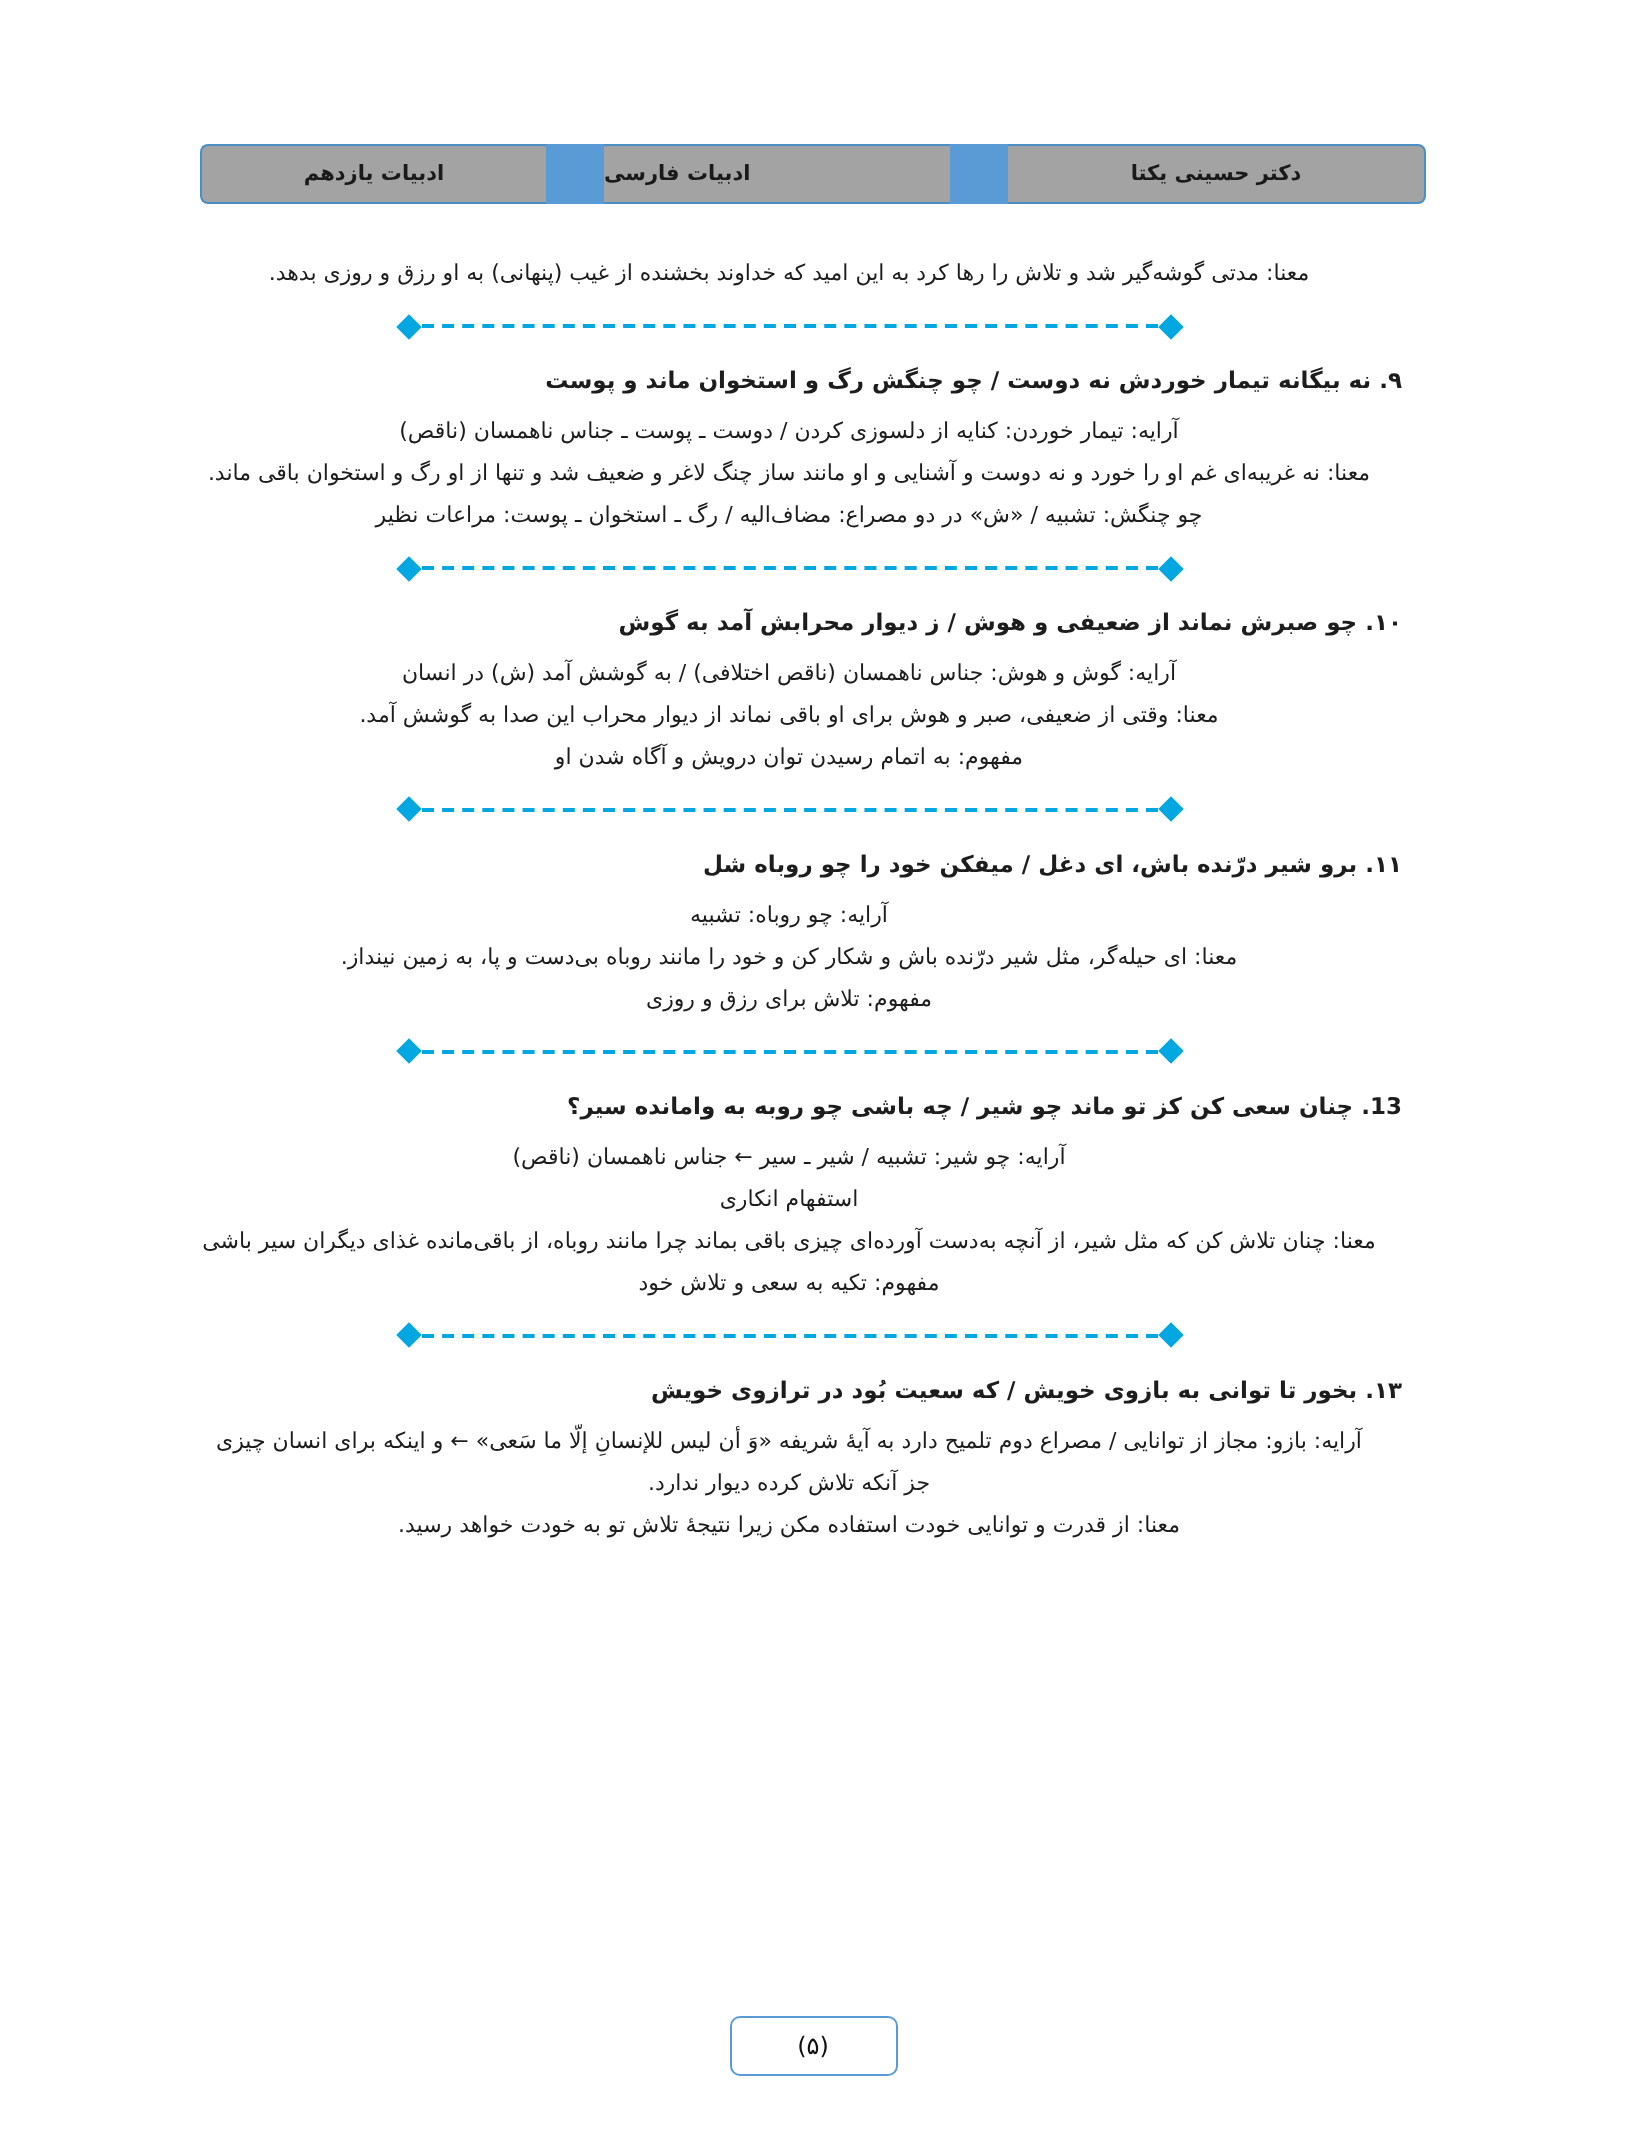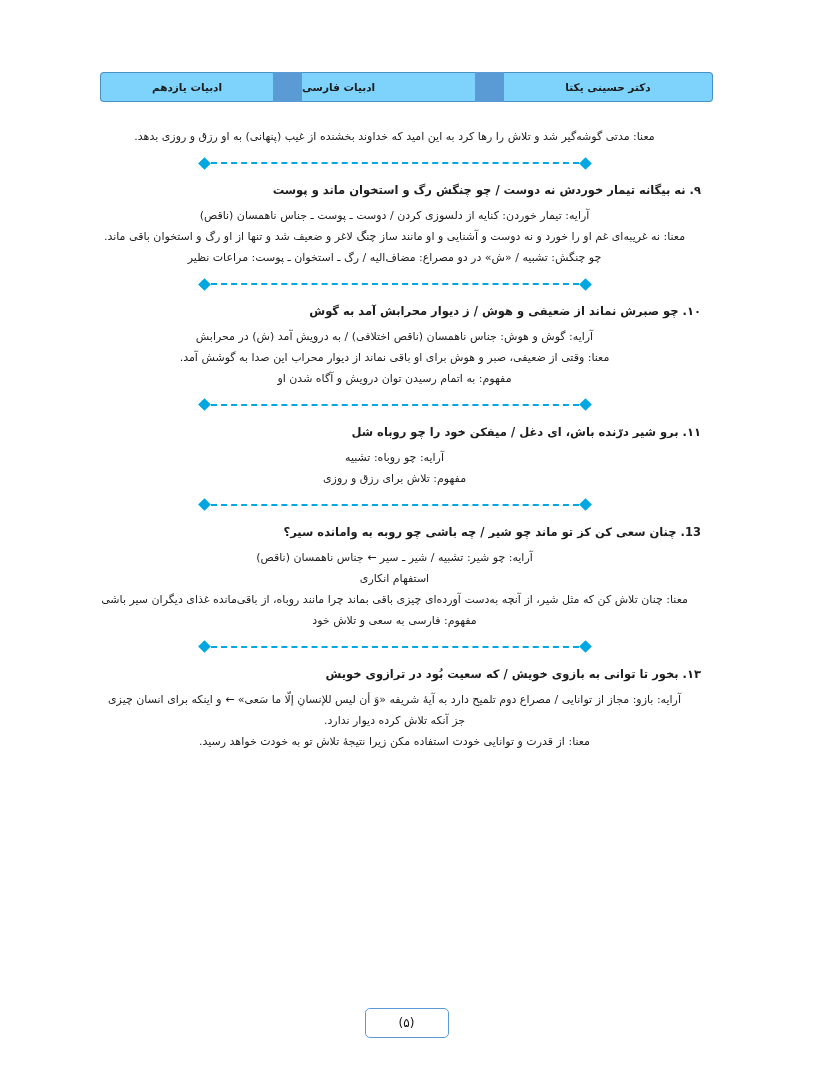--- a/index.html
+++ b/index.html
@@ -31,21 +31,21 @@
     right: 100px;
     width: 613px;
     height: 30px;
     display: flex;
     flex-direction: row;
     align-items: stretch;
     box-sizing: border-box;
   }
   .hdr-cell {
     border: 1px solid #4a90c4;
-    background: #7dd3fc;
+    background: #a3a3a3;
     display: flex;
     align-items: center;
     justify-content: center;
     box-sizing: border-box;
     font-size: 10.5px;
     font-weight: bold;
     color: #1a1a1a;
     letter-spacing: 0.2px;
   }
   .hdr-cell.right {
@@ -186,49 +186,50 @@
     </div>
 
     <div class="divider">
       <span class="dot l"></span>
       <span class="rule"></span>
       <span class="dot r"></span>
     </div>
 
     <div class="block">
       <p class="line verse">۱۰. چو صبرش نماند از ضعیفی و هوش  /  ز دیوار محرابش آمد به گوش</p>
-      <p class="line ctr">آرایه: گوش و هوش: جناس ناهمسان (ناقص اختلافی) / به درویش آمد (ش) در محرابش</p>
+      <p class="line ctr">آرایه: گوش و هوش: جناس ناهمسان (ناقص اختلافی) / به گوشش آمد (ش) در انسان</p>
       <p class="line ctr">معنا: وقتی از ضعیفی، صبر و هوش برای او باقی نماند از دیوار محراب این صدا به گوشش آمد.</p>
       <p class="line ctr">مفهوم: به اتمام رسیدن توان درویش و آگاه شدن او</p>
     </div>
 
     <div class="divider">
       <span class="dot l"></span>
       <span class="rule"></span>
       <span class="dot r"></span>
     </div>
 
     <div class="block">
       <p class="line verse">۱۱. برو شیر درّنده باش، ای دغل  /  میفکن خود را چو روباه شل</p>
       <p class="line ctr">آرایه: چو روباه: تشبیه</p>
+      <p class="line ctr">معنا: ای حیله‌گر، مثل شیر درّنده باش و شکار کن و خود را مانند روباه بی‌دست و پا، به زمین نینداز.</p>
       <p class="line ctr">مفهوم: تلاش برای رزق و روزی</p>
     </div>
 
     <div class="divider">
       <span class="dot l"></span>
       <span class="rule"></span>
       <span class="dot r"></span>
     </div>
 
     <div class="block">
       <p class="line verse">13. چنان سعی کن کز تو ماند چو شیر  /  چه باشی چو روبه به وامانده سیر؟</p>
       <p class="line ctr">آرایه: چو شیر: تشبیه / شیر ـ سیر  ←  جناس ناهمسان (ناقص)</p>
       <p class="line ctr">استفهام انکاری</p>
       <p class="line ctr">معنا: چنان تلاش کن که مثل شیر، از آنچه به‌دست آورده‌ای چیزی باقی بماند چرا مانند روباه، از باقی‌مانده غذای دیگران سیر باشی</p>
-      <p class="line ctr">مفهوم: فارسی به سعی و تلاش خود</p>
+      <p class="line ctr">مفهوم: تکیه به سعی و تلاش خود</p>
     </div>
 
     <div class="divider">
       <span class="dot l"></span>
       <span class="rule"></span>
       <span class="dot r"></span>
     </div>
 
     <div class="block">
       <p class="line verse">۱۳. بخور تا توانی به بازوی خویش / که سعیت بُود در ترازوی خویش</p>

